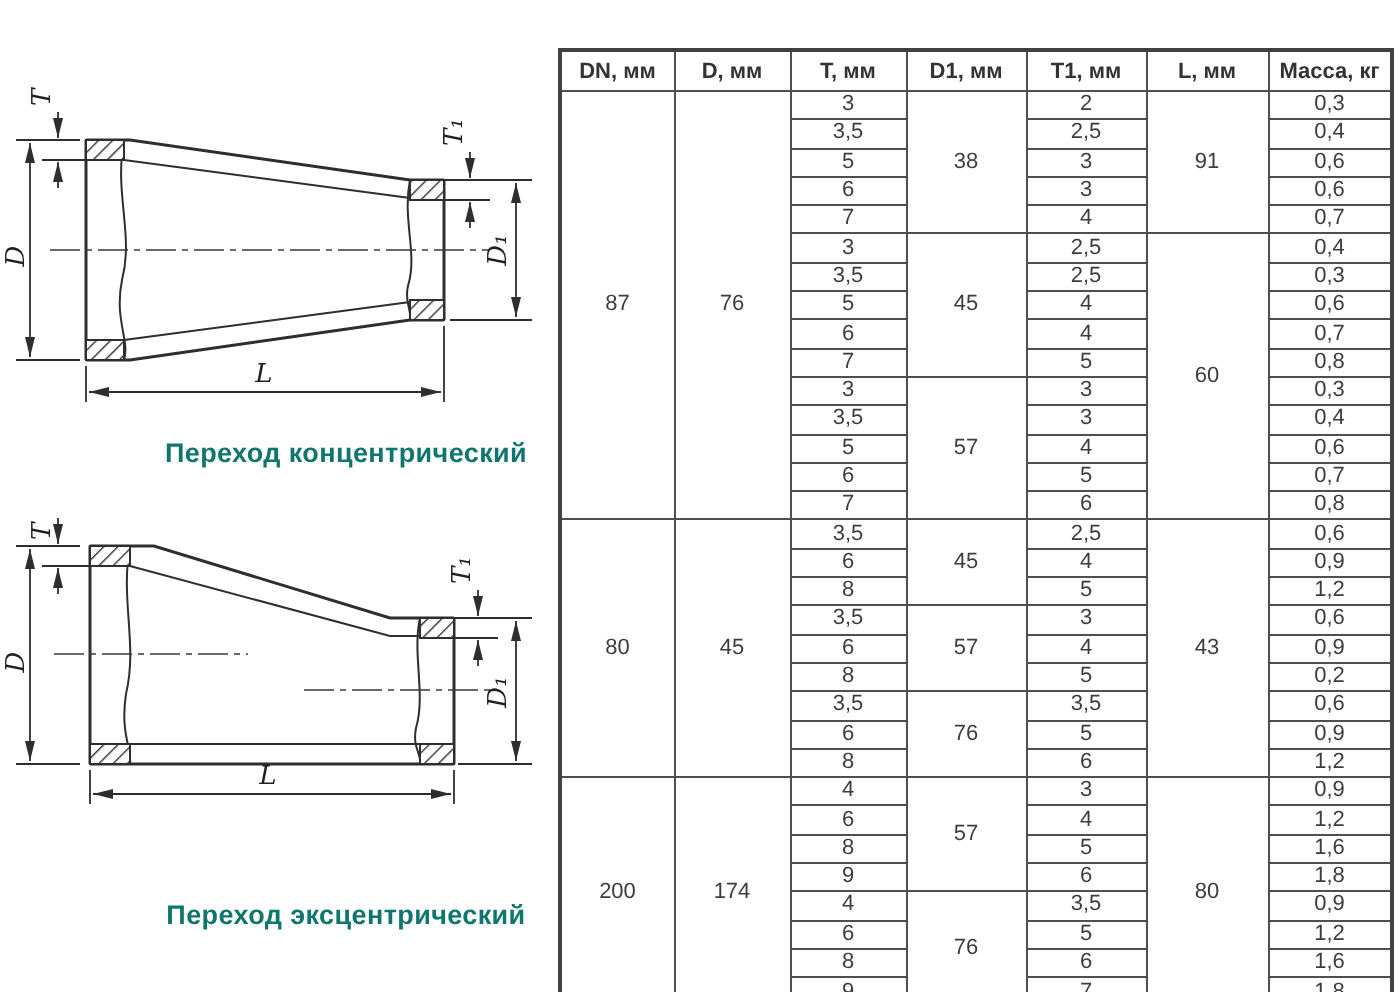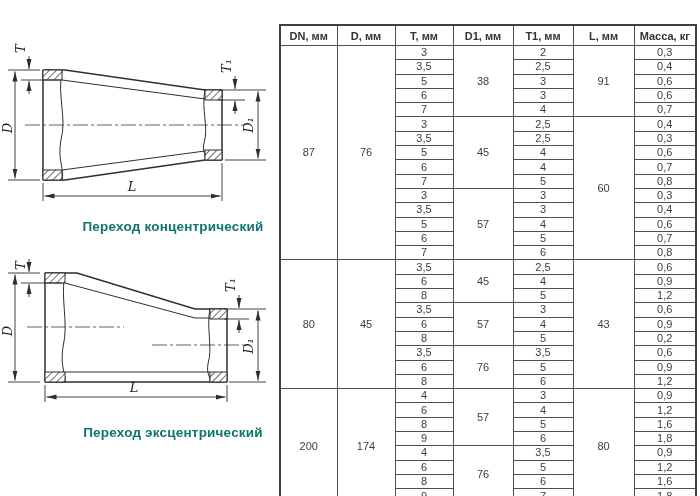--- a/index.html
+++ b/index.html
@@ -135,21 +135,21 @@
       <text class="dimtxt" transform="translate(233,40) rotate(-90)" text-anchor="start">T₁</text>
       <line class="dimline" x1="227" y1="130" x2="264" y2="130"></line>
       <line class="dimline" x1="256" y1="58.5" x2="256" y2="128.5" marker-start="url(#m2s)" marker-end="url(#m2e)"></line>
       <text class="dimtxt" transform="translate(251,94) rotate(-90)" text-anchor="middle">D₁</text>
       <line class="dimline" x1="43" y1="133" x2="43" y2="150"></line>
       <line class="dimline" x1="225" y1="133" x2="225" y2="150"></line>
       <line class="dimline" x1="44.5" y1="145" x2="223.5" y2="145" marker-start="url(#m2s)" marker-end="url(#m2e)"></line>
       <text class="dimtxt" x="132" y="140" text-anchor="middle">L</text>
     </g>
   </svg>
-  <div class="caption" style="top:425px">Переход эксцентрический</div>
+  <div class="caption" style="top:450px">Переход эксцентрический</div>
 
 </div>
 
 <div class="table-wrap">
   <table class="dim-table">
     <colgroup>
       <col style="width:57px">
         <col style="width:58px">
         <col style="width:58px">
       <col style="width:60px">

